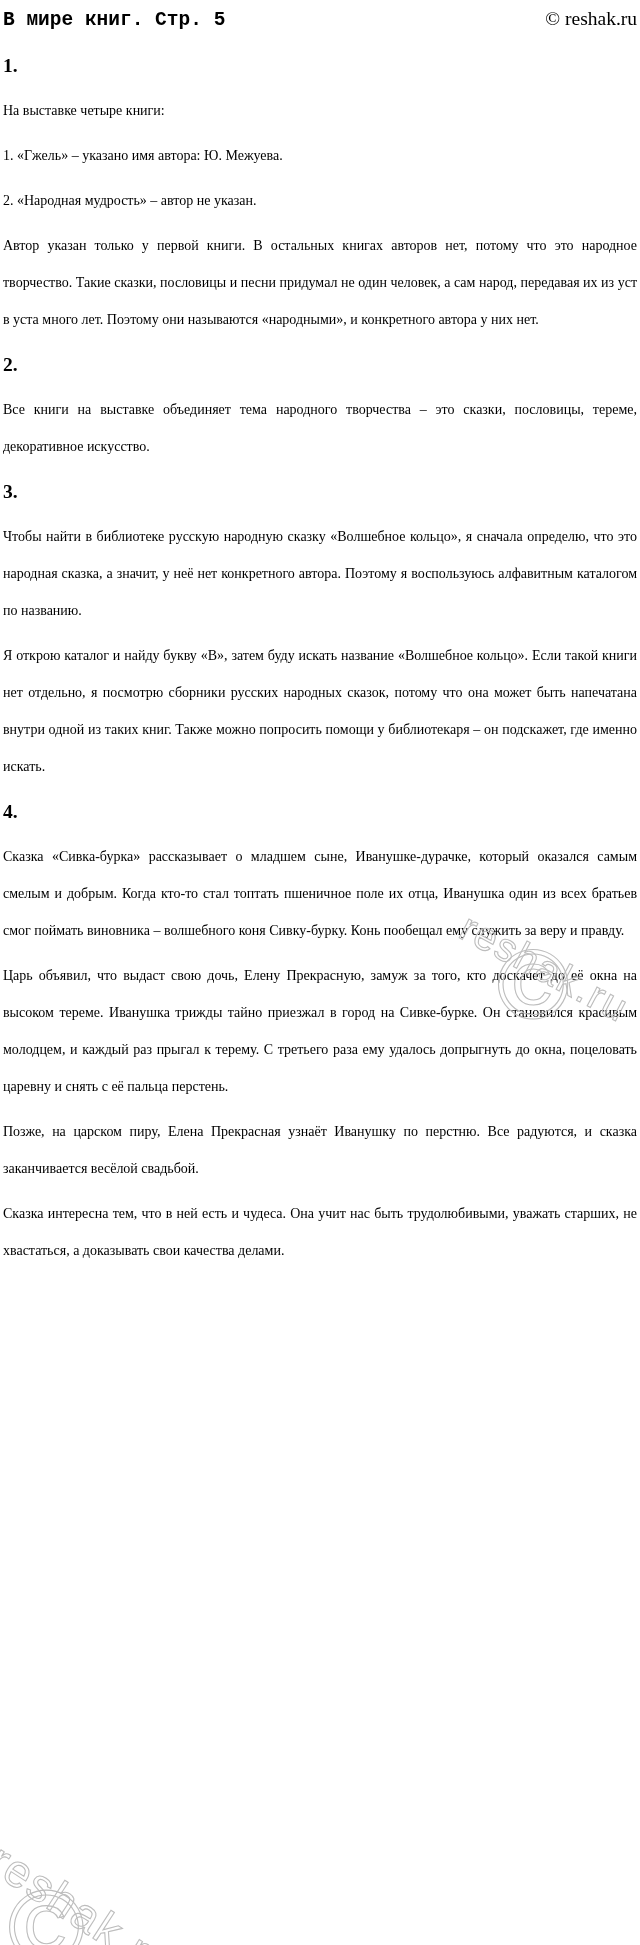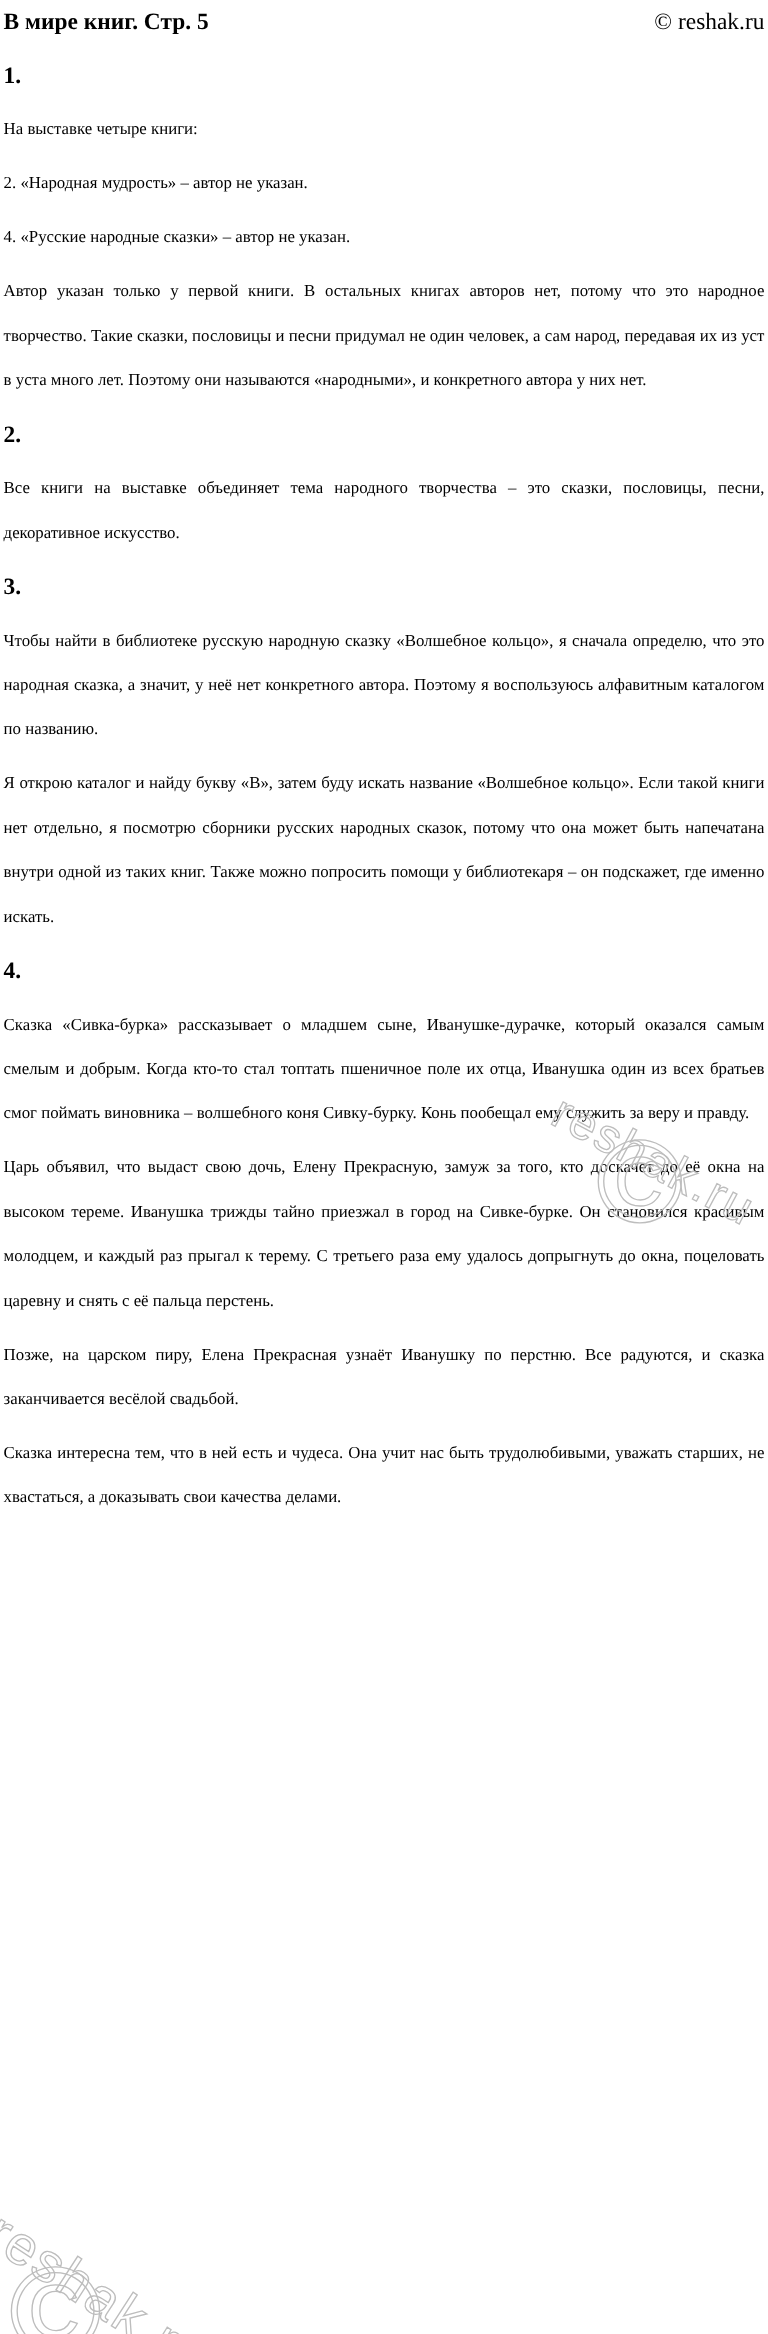--- a/index.html
+++ b/index.html
@@ -19,21 +19,21 @@
     background: #ffffff;
   }
   .doc-header {
     display: flex;
     justify-content: space-between;
     align-items: baseline;
     font-size: 19.5px;
     line-height: 37px;
     margin-bottom: 8px;
   }
-  .doc-title { font-weight: bold; }
+  .doc-title { font-weight: bold; font-family: Liberation Mono, monospace; }
   .doc-copy  { font-weight: normal; }
   .section-number {
     font-weight: bold;
     font-size: 19.5px;
     line-height: 37px;
     margin: 0 0 8px 0;
   }
   p.para {
     margin: 0 0 8px 0;
     font-size: 14px;
@@ -73,26 +73,26 @@
 
   <header class="doc-header">
     <span class="doc-title">В мире книг. Стр. 5</span>
     <span class="doc-copy">© reshak.ru</span>
   </header>
 
   <main>
 
     <p class="section-number">1.</p>
     <p class="para">На выставке четыре книги:</p>
+    <p class="para">1. «Гжель» – указано имя автора: Ю. Межуева.</p>
     <p class="para">2. «Народная мудрость» – автор не указан.</p>
-    <p class="para">4. «Русские народные сказки» – автор не указан.</p>
     <p class="para">Автор указан только у первой книги. В остальных книгах авторов нет, потому что это народное творчество. Такие сказки, пословицы и песни придумал не один человек, а сам народ, передавая их из уст в уста много лет. Поэтому они называются «народными», и конкретного автора у них нет.</p>
 
     <p class="section-number">2.</p>
-    <p class="para">Все книги на выставке объединяет тема народного творчества – это сказки, пословицы, песни, декоративное искусство.</p>
+    <p class="para">Все книги на выставке объединяет тема народного творчества – это сказки, пословицы, тереме, декоративное искусство.</p>
 
     <p class="section-number">3.</p>
     <p class="para">Чтобы найти в библиотеке русскую народную сказку «Волшебное кольцо», я сначала определю, что это народная сказка, а значит, у неё нет конкретного автора. Поэтому я воспользуюсь алфавитным каталогом по названию.</p>
     <p class="para">Я открою каталог и найду букву «В», затем буду искать название «Волшебное кольцо». Если такой книги нет отдельно, я посмотрю сборники русских народных сказок, потому что она может быть напечатана внутри одной из таких книг. Также можно попросить помощи у библиотекаря – он подскажет, где именно искать.</p>
 
     <p class="section-number">4.</p>
     <p class="para">Сказка «Сивка-бурка» рассказывает о младшем сыне, Иванушке-дурачке, который оказался самым смелым и добрым. Когда кто-то стал топтать пшеничное поле их отца, Иванушка один из всех братьев смог поймать виновника – волшебного коня Сивку-бурку. Конь пообещал ему служить за веру и правду.</p>
     <p class="para">Царь объявил, что выдаст свою дочь, Елену Прекрасную, замуж за того, кто доскачет до её окна на высоком тереме. Иванушка трижды тайно приезжал в город на Сивке-бурке. Он становился красивым молодцем, и каждый раз прыгал к терему. С третьего раза ему удалось допрыгнуть до окна, поцеловать царевну и снять с её пальца перстень.</p>
     <p class="para">Позже, на царском пиру, Елена Прекрасная узнаёт Иванушку по перстню. Все радуются, и сказка заканчивается весёлой свадьбой.</p>
     <p class="para">Сказка интересна тем, что в ней есть и чудеса. Она учит нас быть трудолюбивыми, уважать старших, не хвастаться, а доказывать свои качества делами.</p>

